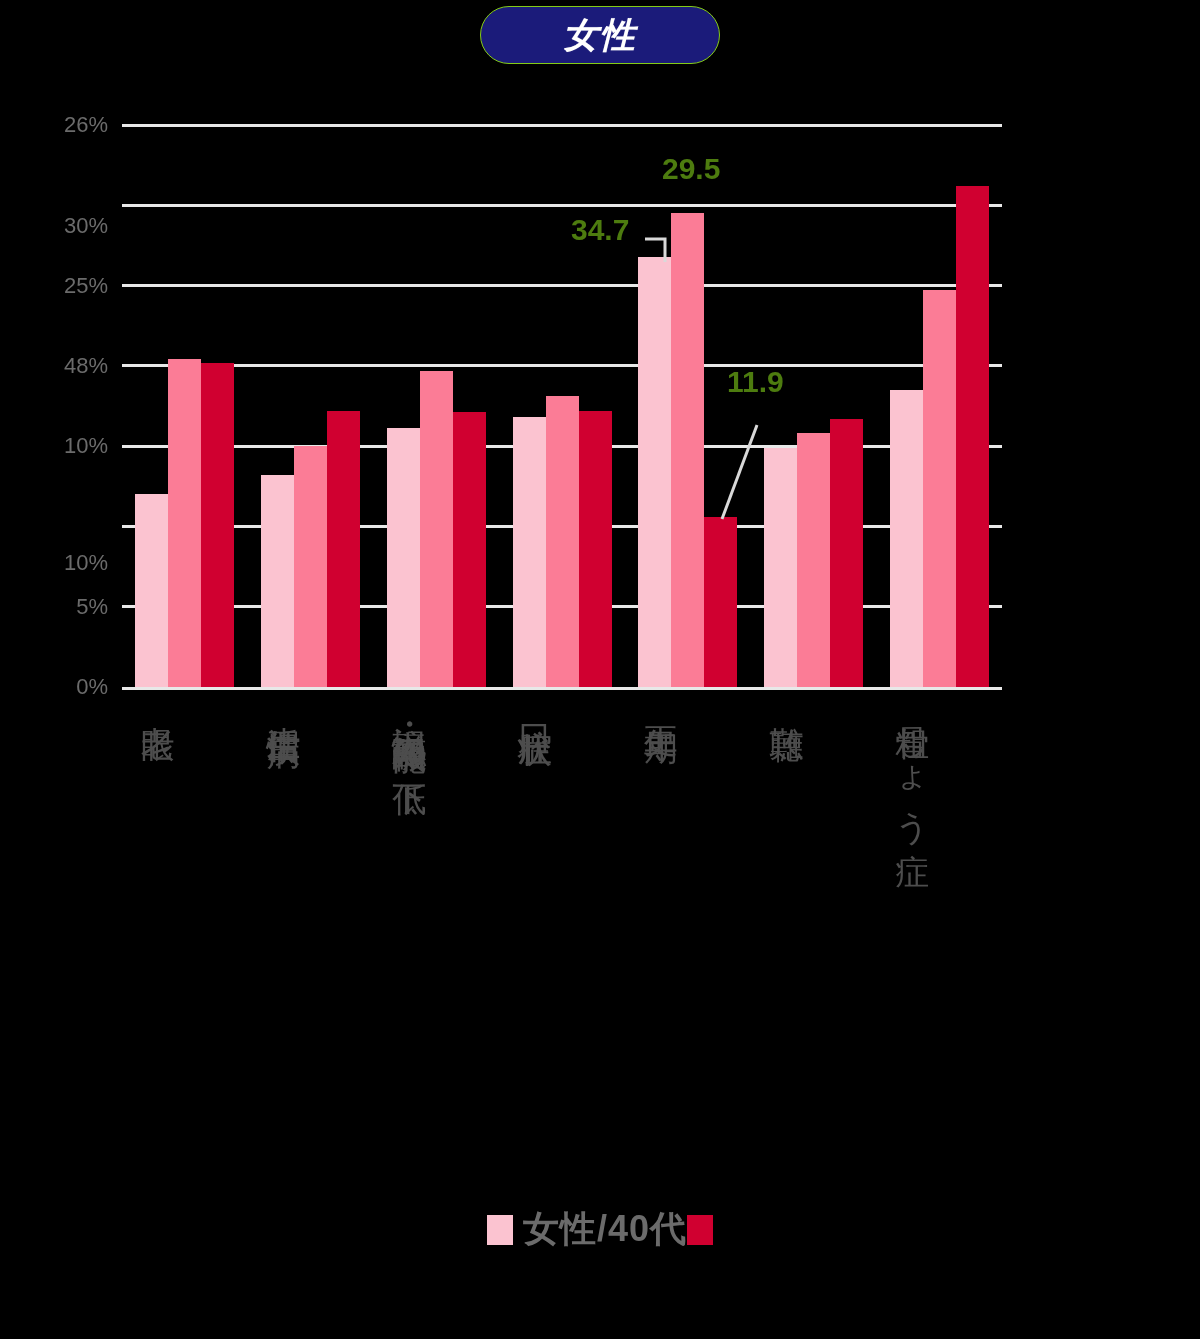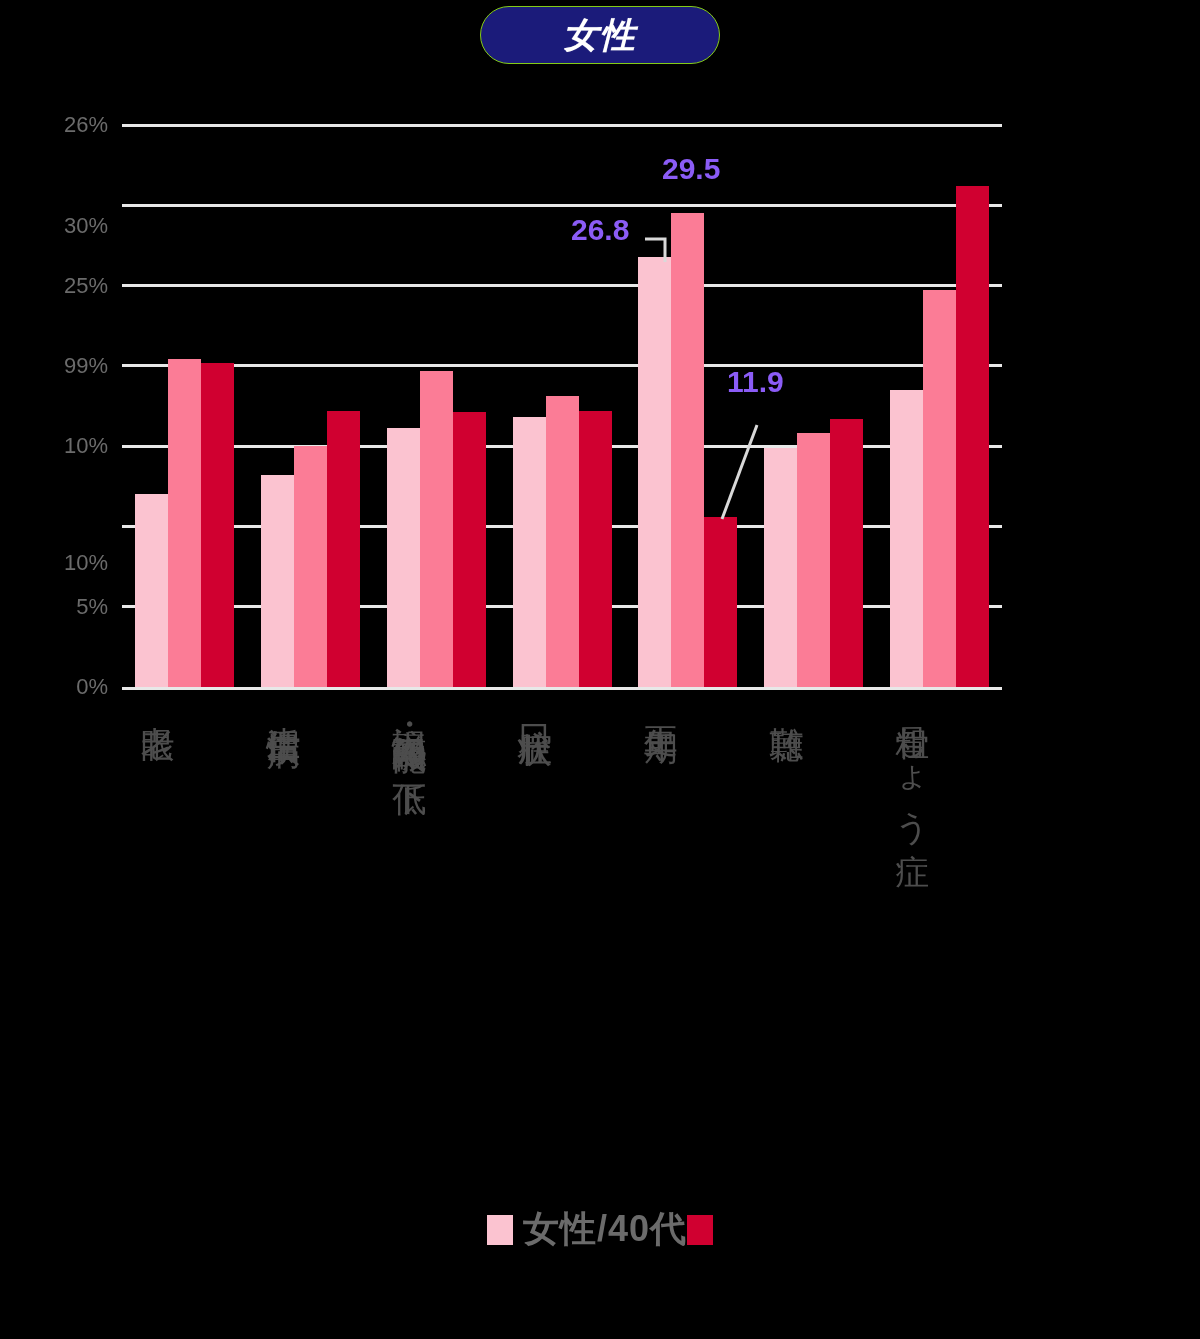--- a/index.html
+++ b/index.html
@@ -61,21 +61,21 @@
     color:#4d4d4d;
     letter-spacing:2px;
     line-height:1;
     white-space:nowrap;
   }
   
   .dlabel{
     position:absolute;
     font-size:30px;
     font-weight:bold;
-    color:#8b5cf6;
+    color:#4d7c0f;
     white-space:nowrap;
   }
   #leaders{position:absolute;left:0;top:0;width:1200px;height:1339px;pointer-events:none;}
   
   #legend{
     position:absolute;left:0;top:1205px;width:1200px;
     display:flex;justify-content:center;align-items:center;
   }
   .legend-item{display:flex;align-items:center;gap:10px;}
   .legend-swatch{width:26px;height:30px;display:block;}
@@ -86,21 +86,21 @@
 
 <div id="title-wrap">
   <div id="title-badge">女性</div>
 </div>
 
 <div id="yticks">
     <div class="ytick-abs" style="left: 8px; width: 100px; top: 687px;">0%</div>
     <div class="ytick-abs" style="left: 8px; width: 100px; top: 606.714px;">5%</div>
     <div class="ytick-abs" style="left: 8px; width: 100px; top: 526.429px; margin-top: 37px;">10%</div>
     <div class="ytick-abs" style="left: 8px; width: 100px; top: 446.143px;">10%</div>
-    <div class="ytick-abs" style="left: 8px; width: 100px; top: 365.857px;">99%</div>
+    <div class="ytick-abs" style="left: 8px; width: 100px; top: 365.857px;">48%</div>
     <div class="ytick-abs" style="left: 8px; width: 100px; top: 285.571px;">25%</div>
     <div class="ytick-abs" style="left: 8px; width: 100px; top: 205.286px; margin-top: 21px;">30%</div>
     <div class="ytick-abs" style="left: 8px; width: 100px; top: 125px;">26%</div>
   </div>
 
 <div id="plot">
   <div id="gridlines">
       <div class="gridline" style="top: 480.214px;"></div>
       <div class="gridline" style="top: 399.929px;"></div>
       <div class="gridline" style="top: 319.643px;"></div>
@@ -139,21 +139,21 @@
     <div class="catlabel" style="left: 141.357px;">老眼</div>
     <div class="catlabel" style="left: 267.071px;">生活習慣病</div>
     <div class="catlabel" style="left: 392.786px;">記憶力・認知機能の低下</div>
     <div class="catlabel" style="left: 518.5px;">口腔症状</div>
     <div class="catlabel" style="left: 644.214px;">更年期</div>
     <div class="catlabel" style="left: 769.929px;">難聴</div>
     <div class="catlabel" style="left: 895.643px;">骨粗しょう症</div>
   </div>
 
 <div id="dlabels">
-    <div class="dlabel" style="left: 571px; top: 213px;">26.8</div>
+    <div class="dlabel" style="left: 571px; top: 213px;">34.7</div>
     <div class="dlabel" style="left: 662px; top: 152px;">29.5</div>
     <div class="dlabel" style="left: 727px; top: 365px;">11.9</div>
   </div>
 <svg id="leaders">
     <path d="M 645 239 L 665 239 L 665 262" stroke="#d9d9d9" stroke-width="3" fill="none"></path>
     <path d="M 757 425 L 722 519" stroke="#d9d9d9" stroke-width="3" fill="none"></path>
   </svg>
 
 <div id="legend">
     <div class="legend-item">

